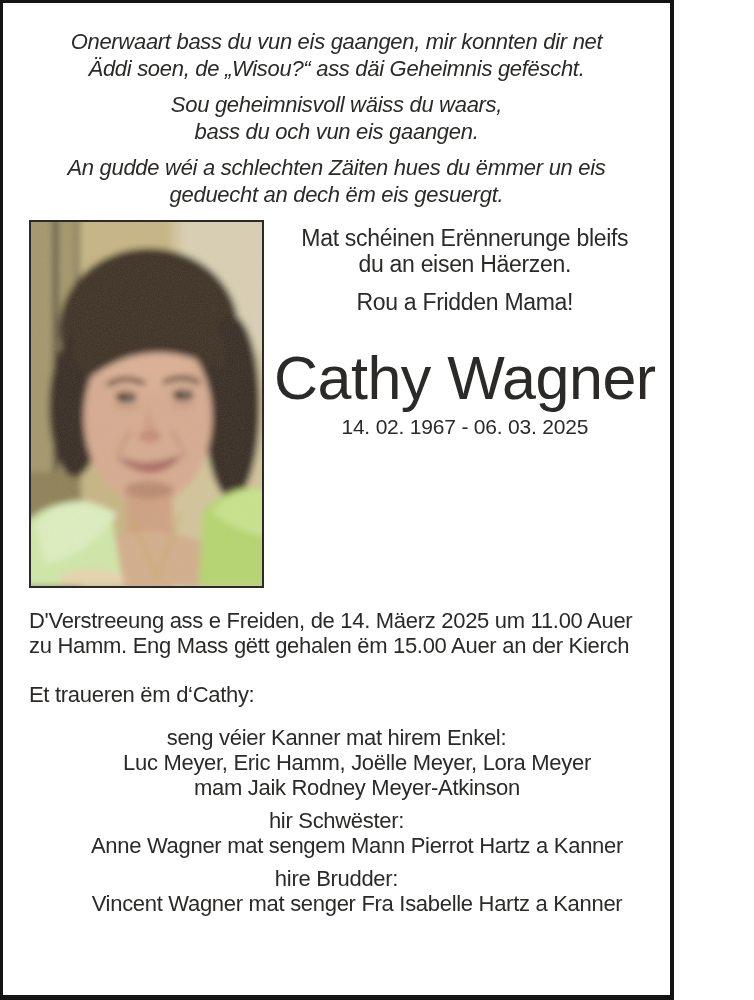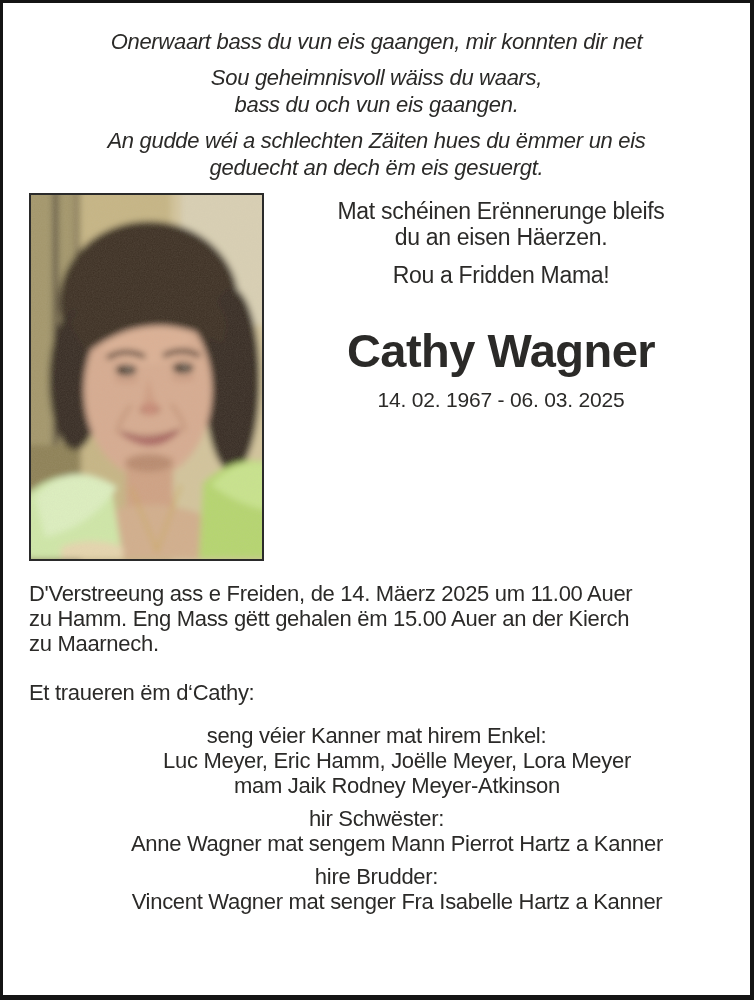--- a/index.html
+++ b/index.html
@@ -1,17 +1,17 @@
 <!DOCTYPE html>
 <html><head>
 <meta charset="utf-8">
 <style>
   html, body { margin: 0; padding: 0; background: #ffffff; }
   .page {
-    width: 754px; height: 1000px;
+    width: 674px; height: 1000px;
     box-sizing: border-box;
     border: 3px solid #141414;
     border-right-width: 4px;
     border-bottom-width: 5px;
     background: #ffffff;
     color: #2b2a28;
     font-family: "Liberation Sans", sans-serif;
     overflow: hidden;
   }
   .line { display: block; white-space: nowrap; }
@@ -43,23 +43,23 @@
     flex: 1;
     text-align: center;
     font-size: 23px;
     line-height: 26px;
     letter-spacing: -0.3px;
     padding: 5px 22px 0 10px;
   }
   .tribute p { margin: 0 0 9px 0; }
   .tribute p.rest { margin-top: 12px; margin-bottom: 0; }
   .name {
-    font-size: 47px;
+    font-size: 61px;
     line-height: 50px;
-    font-weight: 700;
+    font-weight: 400;
     letter-spacing: -0.5px;
     margin: 38px 0 12px 0;
     white-space: nowrap;
   }
   .dates { font-size: 21px; line-height: 24px; letter-spacing: -0.2px; }
 
   
   .details {
     margin: 20px 26px 0 26px;
     font-size: 22px;
@@ -73,20 +73,21 @@
   .closing { margin: 0; }
 </style>
 </head>
 <body>
 
 <div class="page">
 
   <section class="epigraph">
     <p>
       <span class="line">Onerwaart bass du vun eis gaangen, mir konnten dir net</span>
+      <span class="line">Äddi soen, de „Wisou?“ ass däi Geheimnis gefëscht.</span>
     </p>
     <p>
       <span class="line">Sou geheimnisvoll wäiss du waars,</span>
       <span class="line">bass du och vun eis gaangen.</span>
     </p>
     <p>
       <span class="line">An gudde wéi a schlechten Zäiten hues du ëmmer un eis</span>
       <span class="line">geduecht an dech ëm eis gesuergt.</span>
     </p>
   </section>
@@ -175,21 +176,20 @@
 
       <h1 class="name">Cathy Wagner</h1>
       <div class="dates">14. 02. 1967 - 06. 03. 2025</div>
     </div>
   </section>
 
   <section class="details">
     <p class="announcement">
       <span class="line">D'Verstreeung ass e Freiden, de 14. Mäerz 2025 um 11.00 Auer</span>
       <span class="line">zu Hamm. Eng Mass gëtt gehalen ëm 15.00 Auer an der Kierch</span>
-      <span class="line">zu Maarnech.</span>
     </p>
 
     <p class="intro">Et traueren ëm d‘Cathy:</p>
 
     <div class="group">
       <span class="line">seng véier Kanner mat hirem Enkel:</span>
       <span class="line names">Luc Meyer, Eric Hamm, Joëlle Meyer, Lora Meyer</span>
       <span class="line names">mam Jaik Rodney Meyer-Atkinson</span>
     </div>
 

